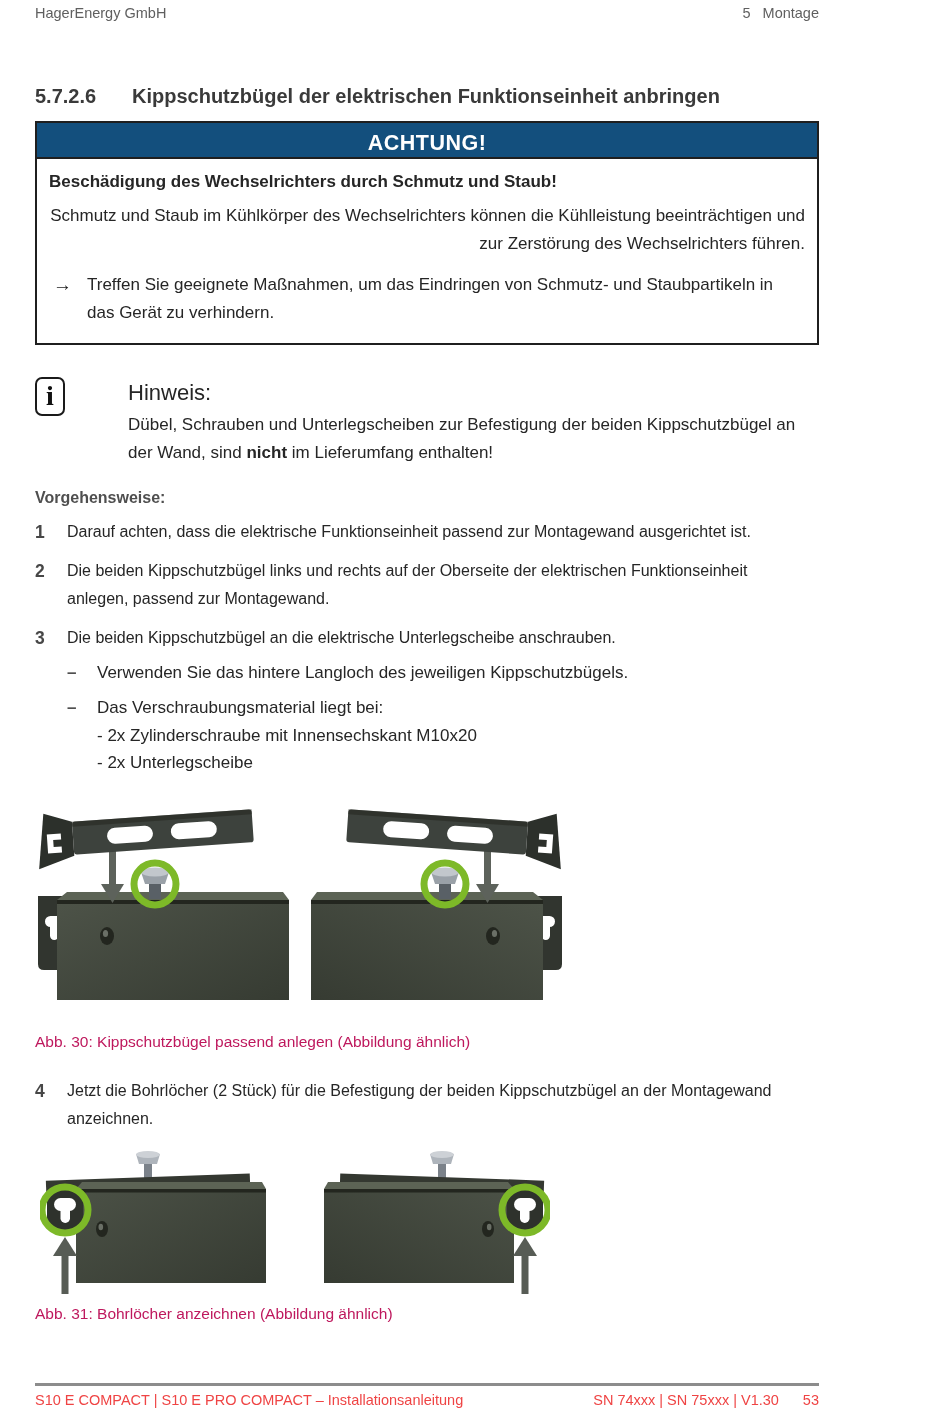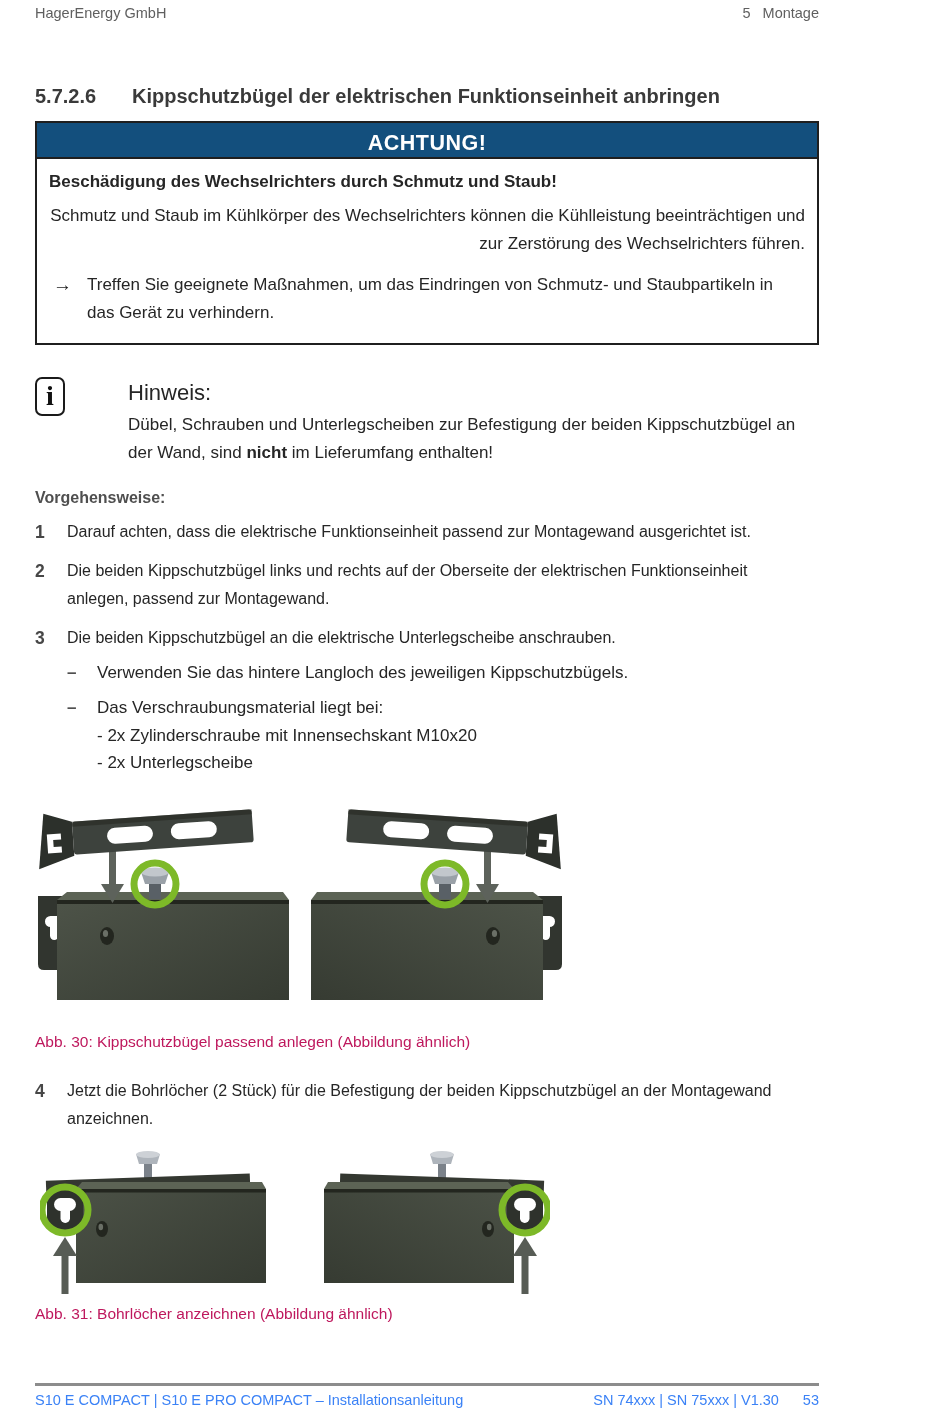--- a/index.html
+++ b/index.html
@@ -53,21 +53,21 @@
   .figure-30 { margin-top:28px; }
   .figure-31 { margin-top:16px; margin-left:5px; }
   .figure-caption { margin-top:24px; font-size:15.5px; color:#be185d; }
   .figure-caption.c31 { margin-top:6px; }
   .step4 { margin-top:26px; }
   
   .doc-footer {
     position:absolute; left:35px; right:35px; top:1383px;
     border-top:3px solid #8c8c8c; padding-top:6px;
     display:flex; justify-content:space-between;
-    font-size:14.5px; color:#3b82f6;
+    font-size:14.5px; color:#ef4444;
   }
   .doc-footer .fright { display:flex; }
   .doc-footer .page-num { margin-left:24px; }
 </style>
 </head>
 <body>
 
 <div class="page">
 
   <div class="doc-header">

